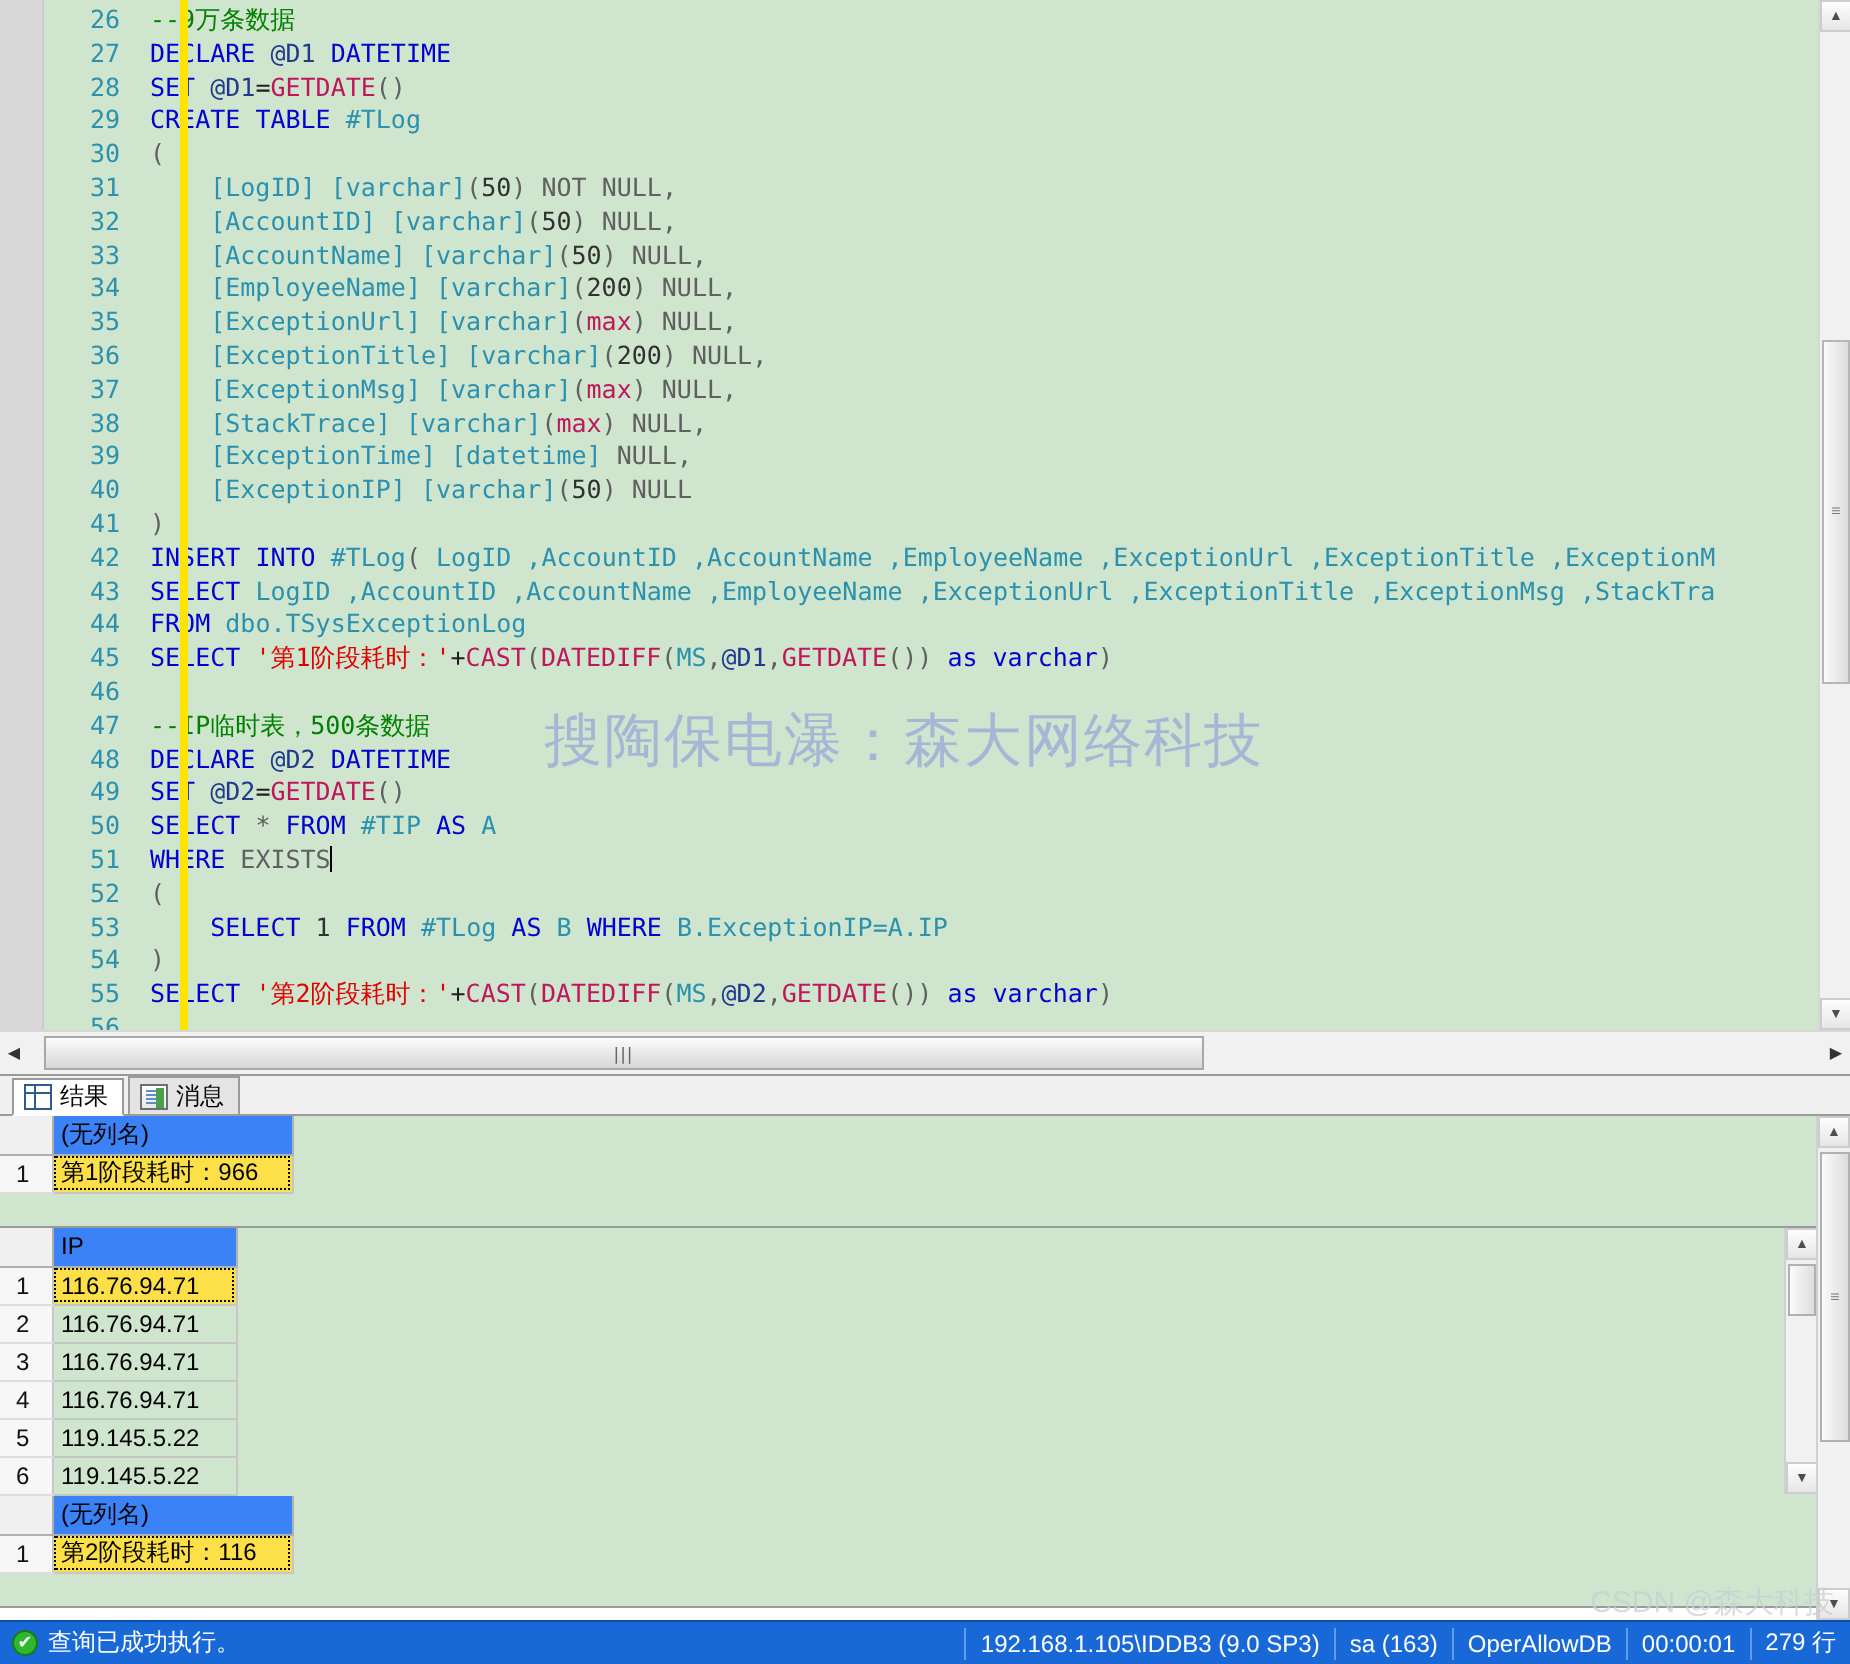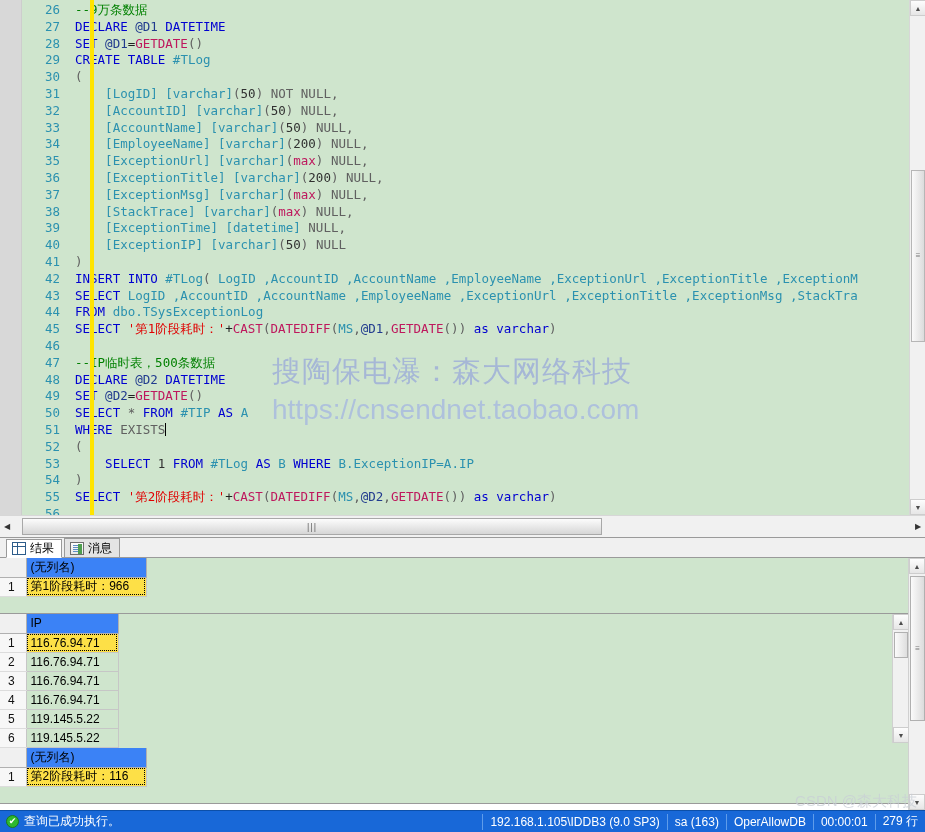--- a/index.html
+++ b/index.html
@@ -268,21 +268,21 @@
   
   #grid1 { height: 56px; }
   #grid1 .w-col { width: 120px; }
   #grid3 { height: 56px; }
   #grid3 .w-col { width: 120px; }
 
   
   #grid2-wrap {
     position: relative;
     height: 134px;
-    border-bottom: 5px solid #ec4899;
+    border-bottom: 1px solid #ec4899;
     background: #cfe5cd;
   }
   #grid2 .w-col { width: 92px; }
   #grid2-scroll {
     position: absolute; right: 0; top: 0; width: 16px; bottom: 0;
     background: #f1f1f1; border-left: 1px solid #d0d0d0;
   }
   #g2-up { position: absolute; top: 0; left: 0; }
   #g2-down { position: absolute; bottom: 0; left: 0; }
   #g2-thumb {
@@ -356,21 +356,20 @@
     <div id="editor-top-sliver"></div>
     <div id="indicator-margin"></div>
 
     <div id="code-area">
       <div id="change-bar"></div>
       <div id="code-lines"><div class="cline"><span class="lnum">26</span><span class="ltext"><span class="cmt">--9万条数据</span></span></div><div class="cline"><span class="lnum">27</span><span class="ltext"><span class="kw">DECLARE</span><span class="plain"> </span><span class="var">@D1</span><span class="plain"> </span><span class="kw">DATETIME</span></span></div><div class="cline"><span class="lnum">28</span><span class="ltext"><span class="kw">SET</span><span class="plain"> </span><span class="var">@D1</span><span class="plain">=</span><span class="fn">GETDATE</span><span class="op">()</span></span></div><div class="cline"><span class="lnum">29</span><span class="ltext"><span class="kw">CREATE</span><span class="plain"> </span><span class="kw">TABLE</span><span class="plain"> </span><span class="id">#TLog</span></span></div><div class="cline"><span class="lnum">30</span><span class="ltext"><span class="op">(</span></span></div><div class="cline"><span class="lnum">31</span><span class="ltext"><span class="plain">    </span><span class="id">[LogID]</span><span class="plain"> </span><span class="id">[varchar]</span><span class="op">(</span><span class="num">50</span><span class="op">)</span><span class="plain"> </span><span class="op">NOT</span><span class="plain"> </span><span class="op">NULL</span><span class="op">,</span></span></div><div class="cline"><span class="lnum">32</span><span class="ltext"><span class="plain">    </span><span class="id">[AccountID]</span><span class="plain"> </span><span class="id">[varchar]</span><span class="op">(</span><span class="num">50</span><span class="op">)</span><span class="plain"> </span><span class="op">NULL</span><span class="op">,</span></span></div><div class="cline"><span class="lnum">33</span><span class="ltext"><span class="plain">    </span><span class="id">[AccountName]</span><span class="plain"> </span><span class="id">[varchar]</span><span class="op">(</span><span class="num">50</span><span class="op">)</span><span class="plain"> </span><span class="op">NULL</span><span class="op">,</span></span></div><div class="cline"><span class="lnum">34</span><span class="ltext"><span class="plain">    </span><span class="id">[EmployeeName]</span><span class="plain"> </span><span class="id">[varchar]</span><span class="op">(</span><span class="num">200</span><span class="op">)</span><span class="plain"> </span><span class="op">NULL</span><span class="op">,</span></span></div><div class="cline"><span class="lnum">35</span><span class="ltext"><span class="plain">    </span><span class="id">[ExceptionUrl]</span><span class="plain"> </span><span class="id">[varchar]</span><span class="op">(</span><span class="fn">max</span><span class="op">)</span><span class="plain"> </span><span class="op">NULL</span><span class="op">,</span></span></div><div class="cline"><span class="lnum">36</span><span class="ltext"><span class="plain">    </span><span class="id">[ExceptionTitle]</span><span class="plain"> </span><span class="id">[varchar]</span><span class="op">(</span><span class="num">200</span><span class="op">)</span><span class="plain"> </span><span class="op">NULL</span><span class="op">,</span></span></div><div class="cline"><span class="lnum">37</span><span class="ltext"><span class="plain">    </span><span class="id">[ExceptionMsg]</span><span class="plain"> </span><span class="id">[varchar]</span><span class="op">(</span><span class="fn">max</span><span class="op">)</span><span class="plain"> </span><span class="op">NULL</span><span class="op">,</span></span></div><div class="cline"><span class="lnum">38</span><span class="ltext"><span class="plain">    </span><span class="id">[StackTrace]</span><span class="plain"> </span><span class="id">[varchar]</span><span class="op">(</span><span class="fn">max</span><span class="op">)</span><span class="plain"> </span><span class="op">NULL</span><span class="op">,</span></span></div><div class="cline"><span class="lnum">39</span><span class="ltext"><span class="plain">    </span><span class="id">[ExceptionTime]</span><span class="plain"> </span><span class="id">[datetime]</span><span class="plain"> </span><span class="op">NULL</span><span class="op">,</span></span></div><div class="cline"><span class="lnum">40</span><span class="ltext"><span class="plain">    </span><span class="id">[ExceptionIP]</span><span class="plain"> </span><span class="id">[varchar]</span><span class="op">(</span><span class="num">50</span><span class="op">)</span><span class="plain"> </span><span class="op">NULL</span></span></div><div class="cline"><span class="lnum">41</span><span class="ltext"><span class="op">)</span></span></div><div class="cline"><span class="lnum">42</span><span class="ltext"><span class="kw">INSERT</span><span class="plain"> </span><span class="kw">INTO</span><span class="plain"> </span><span class="id">#TLog</span><span class="op">( </span><span class="id">LogID ,AccountID ,AccountName ,EmployeeName ,ExceptionUrl ,ExceptionTitle ,ExceptionM</span></span></div><div class="cline"><span class="lnum">43</span><span class="ltext"><span class="kw">SELECT</span><span class="plain"> </span><span class="id">LogID ,AccountID ,AccountName ,EmployeeName ,ExceptionUrl ,ExceptionTitle ,ExceptionMsg ,StackTra</span></span></div><div class="cline"><span class="lnum">44</span><span class="ltext"><span class="kw">FROM</span><span class="plain"> </span><span class="id">dbo.TSysExceptionLog</span></span></div><div class="cline"><span class="lnum">45</span><span class="ltext"><span class="kw">SELECT</span><span class="plain"> </span><span class="str">'第1阶段耗时：'</span><span class="plain">+</span><span class="fn">CAST</span><span class="op">(</span><span class="fn">DATEDIFF</span><span class="op">(</span><span class="id">MS</span><span class="op">,</span><span class="var">@D1</span><span class="op">,</span><span class="fn">GETDATE</span><span class="op">())</span><span class="plain"> </span><span class="kw">as</span><span class="plain"> </span><span class="kw">varchar</span><span class="op">)</span></span></div><div class="cline"><span class="lnum">46</span><span class="ltext"></span></div><div class="cline"><span class="lnum">47</span><span class="ltext"><span class="cmt">--IP临时表，500条数据</span></span></div><div class="cline"><span class="lnum">48</span><span class="ltext"><span class="kw">DECLARE</span><span class="plain"> </span><span class="var">@D2</span><span class="plain"> </span><span class="kw">DATETIME</span></span></div><div class="cline"><span class="lnum">49</span><span class="ltext"><span class="kw">SET</span><span class="plain"> </span><span class="var">@D2</span><span class="plain">=</span><span class="fn">GETDATE</span><span class="op">()</span></span></div><div class="cline"><span class="lnum">50</span><span class="ltext"><span class="kw">SELECT</span><span class="plain"> </span><span class="op">*</span><span class="plain"> </span><span class="kw">FROM</span><span class="plain"> </span><span class="id">#TIP</span><span class="plain"> </span><span class="kw">AS</span><span class="plain"> </span><span class="id">A</span></span></div><div class="cline"><span class="lnum">51</span><span class="ltext"><span class="kw">WHERE</span><span class="plain"> </span><span class="op">EXISTS</span><span id="caret"></span></span></div><div class="cline"><span class="lnum">52</span><span class="ltext"><span class="op">(</span></span></div><div class="cline"><span class="lnum">53</span><span class="ltext"><span class="plain">    </span><span class="kw">SELECT</span><span class="plain"> </span><span class="num">1</span><span class="plain"> </span><span class="kw">FROM</span><span class="plain"> </span><span class="id">#TLog</span><span class="plain"> </span><span class="kw">AS</span><span class="plain"> </span><span class="id">B</span><span class="plain"> </span><span class="kw">WHERE</span><span class="plain"> </span><span class="id">B.ExceptionIP=A.IP</span></span></div><div class="cline"><span class="lnum">54</span><span class="ltext"><span class="op">)</span></span></div><div class="cline"><span class="lnum">55</span><span class="ltext"><span class="kw">SELECT</span><span class="plain"> </span><span class="str">'第2阶段耗时：'</span><span class="plain">+</span><span class="fn">CAST</span><span class="op">(</span><span class="fn">DATEDIFF</span><span class="op">(</span><span class="id">MS</span><span class="op">,</span><span class="var">@D2</span><span class="op">,</span><span class="fn">GETDATE</span><span class="op">())</span><span class="plain"> </span><span class="kw">as</span><span class="plain"> </span><span class="kw">varchar</span><span class="op">)</span></span></div><div class="cline"><span class="lnum">56</span><span class="ltext"></span></div></div>
     </div>
 
     <div id="watermark">
       <div id="wm1">搜陶保电瀑：森大网络科技</div>
-      <div id="wm2">https://cnsendnet.taobao.com</div>
     </div>
 
     <div id="v-corner"></div>
     <div id="v-scroll">
       <div class="sb-btn" id="v-scroll-up">▲</div>
       <div id="v-thumb">
           <span class="grip-v">≡</span>
         </div>
       <div class="sb-btn" id="v-scroll-down">▼</div>
     </div>

